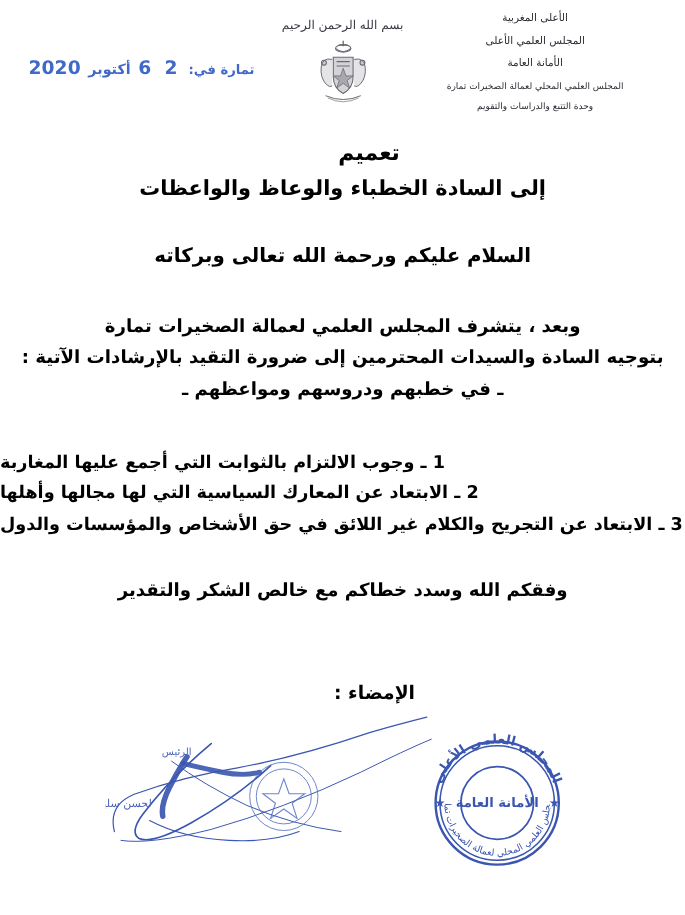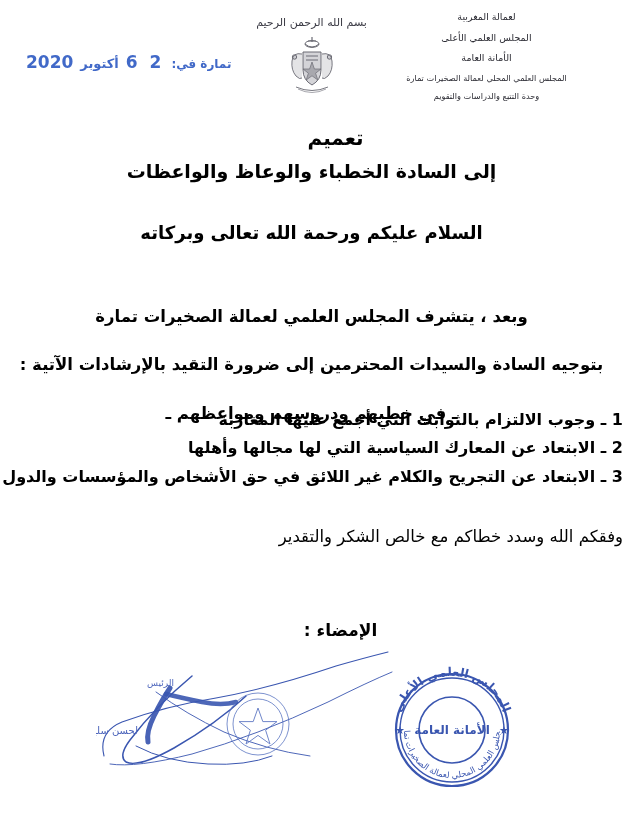--- a/index.html
+++ b/index.html
@@ -131,47 +131,47 @@
     left: 0;
     width: 100%;
     text-align: center;
     direction: rtl;
   }
   .body-line {
     font-size: 16.5px;
     font-weight: bold;
     line-height: 1.72;
     white-space: nowrap;
-    margin-top: 20px;
   }
 
   
   .list-block {
     position: absolute;
     top: 406px;
     left: 0;
     width: 100%;
     direction: rtl;
   }
   .list-item {
     font-size: 16px;
     font-weight: bold;
     line-height: 1.78;
-    text-align: right;
+    text-align: left;
     white-space: nowrap;
   }
   .list-item .num { font-family: "DejaVu Sans", sans-serif; }
 
   .closing {
     position: absolute;
     top: 527px;
     left: 0;
     width: 100%;
+    text-align: center;
     font-size: 16.5px;
-    font-weight: normal;
+    font-weight: bold;
   }
 
   
   .signature-label {
     position: absolute;
     top: 620px;
     left: 0;
     width: 100%;
     text-align: center;
     font-size: 17px;
@@ -196,21 +196,21 @@
     height: 134px;
   }
   .stamp-svg { display: block; }
 </style>
 </head>
 <body>
 
 <div class="page">
 
   <div class="header-block">
-    <div class="header-line">لعمالة المغربية</div>
+    <div class="header-line">الأعلى المغربية</div>
     <div class="header-line">المجلس العلمي الأعلى</div>
     <div class="header-line">الأمانة العامة</div>
     <div class="header-line small">المجلس العلمي المحلي لعمالة الصخيرات تمارة</div>
     <div class="header-line small">وحدة التتبع والدراسات والتقويم</div>
   </div>
 
   <div class="center-emblem">
     <div class="basmala">بسم الله الرحمن الرحيم</div>
     <svg class="emblem" viewBox="0 0 60 66">
       <g fill="none" stroke="#4a4a55" stroke-width="1">

